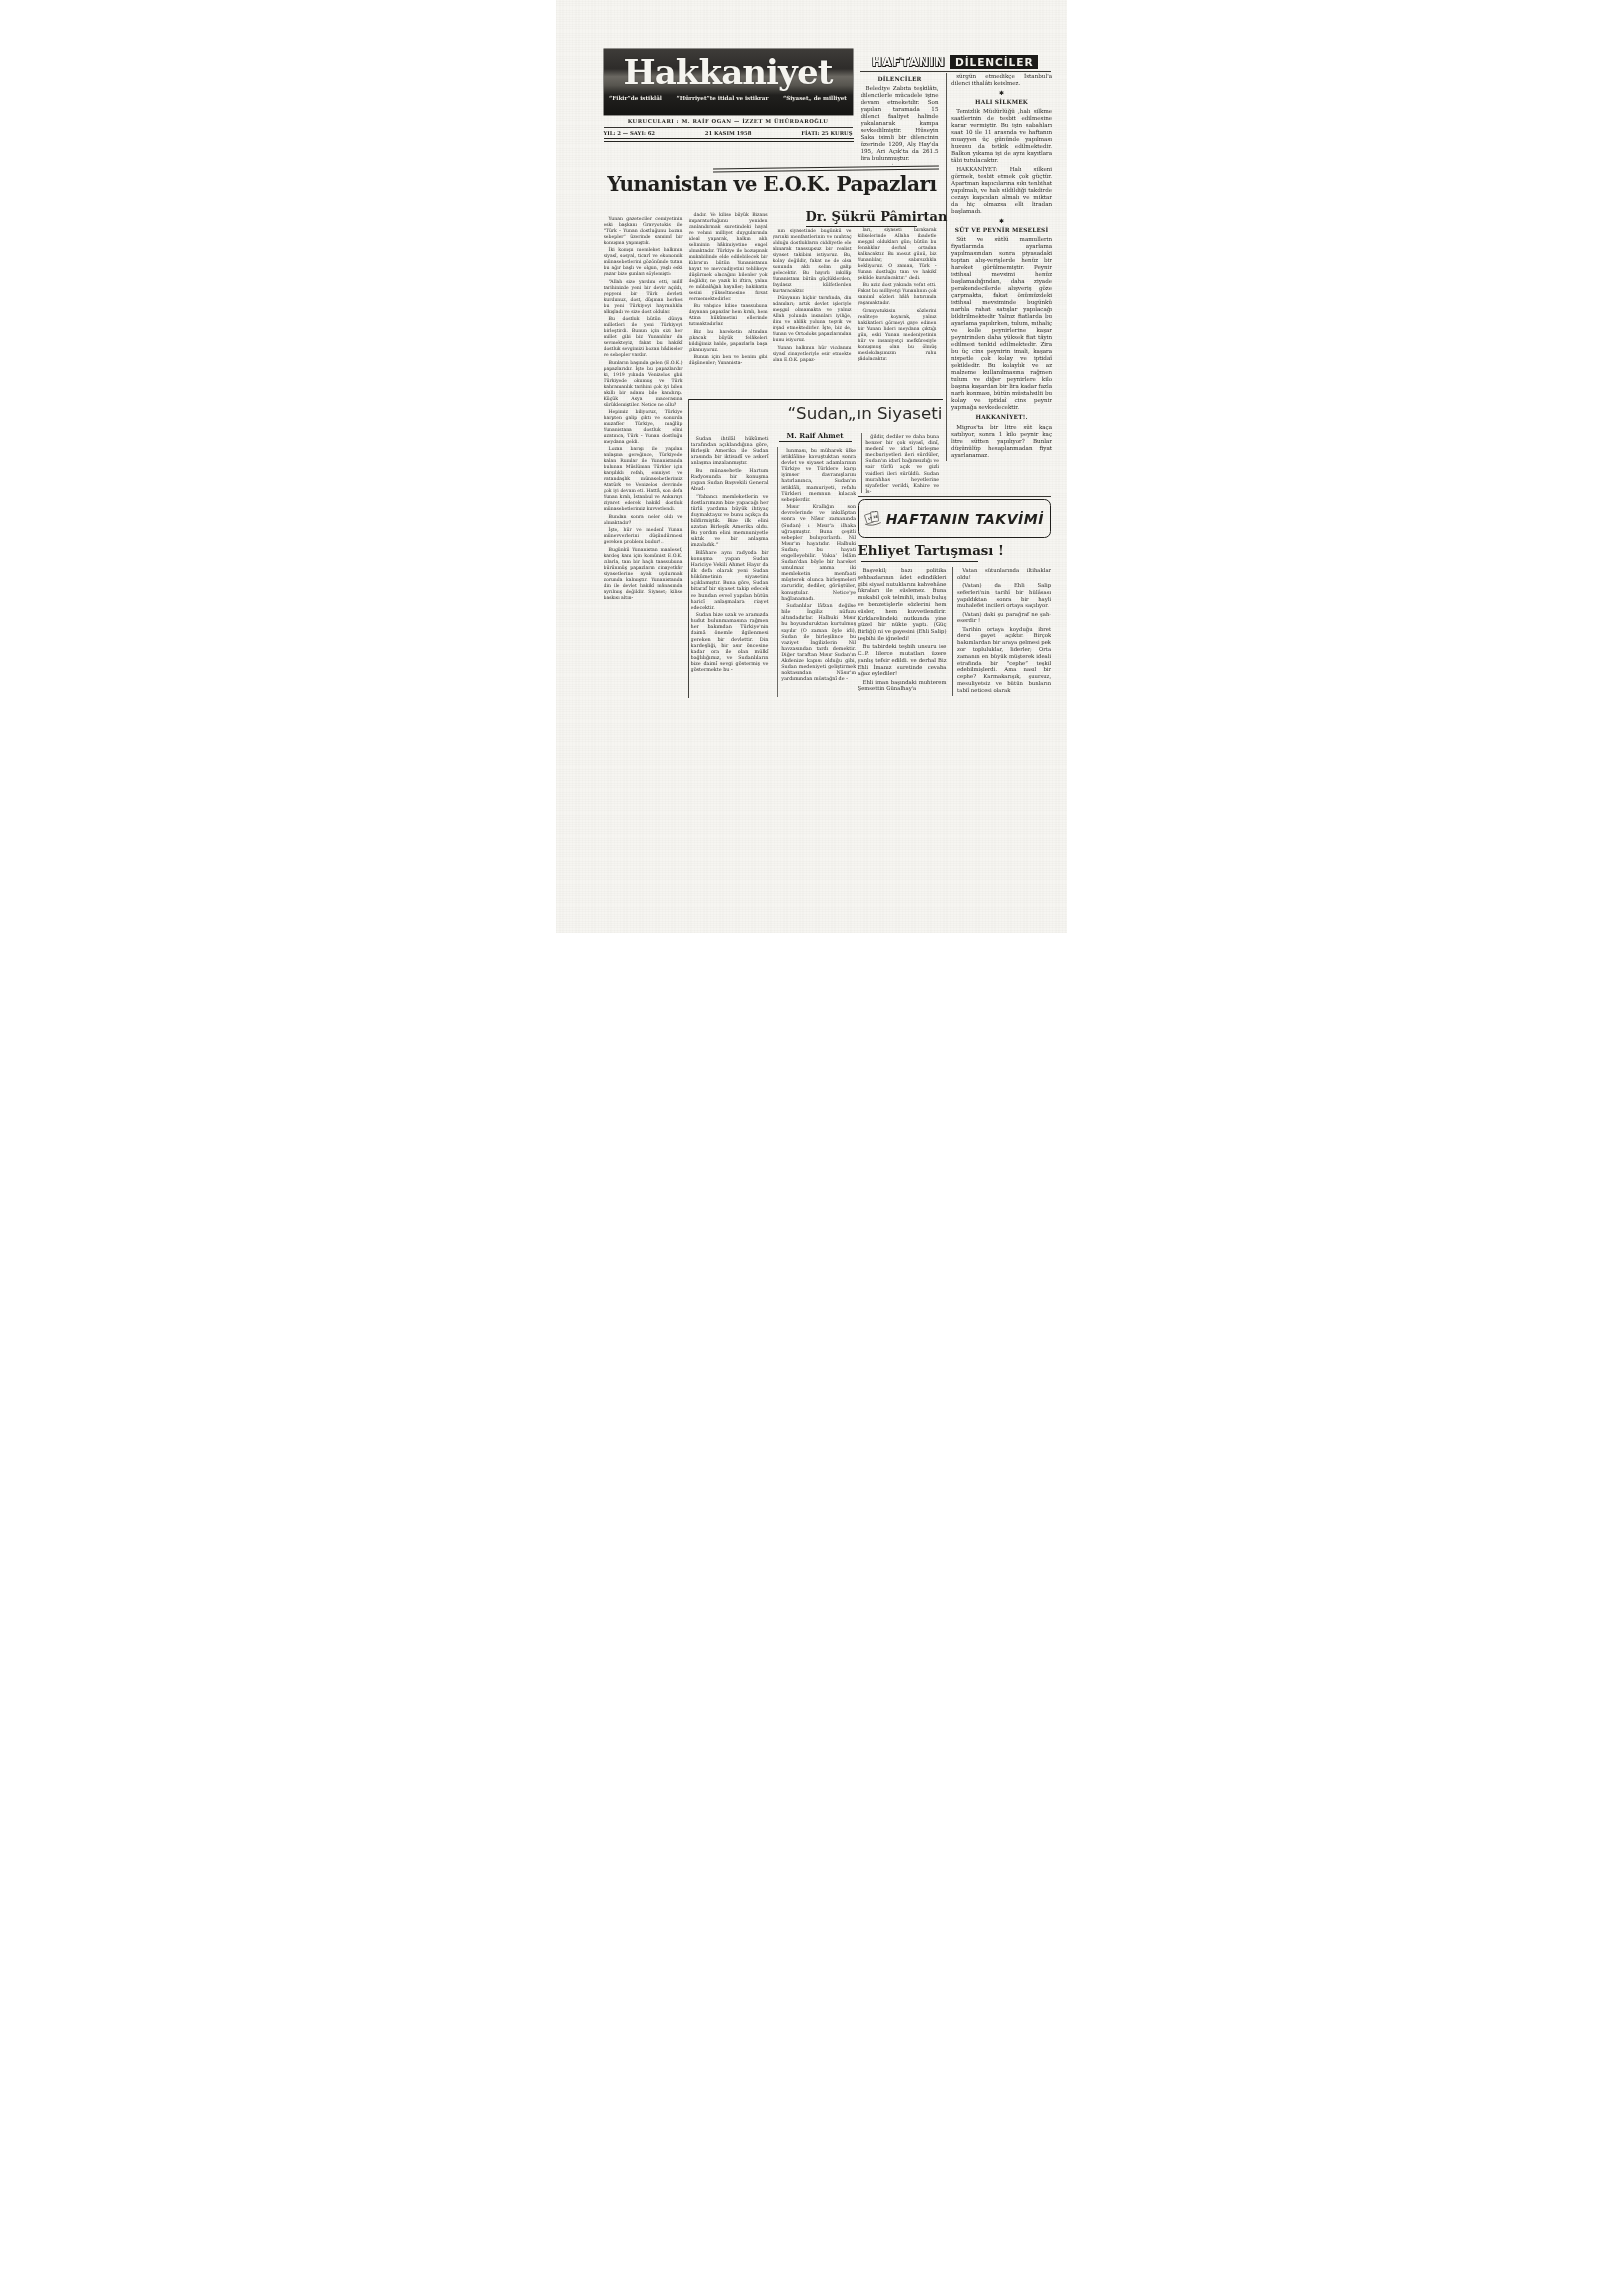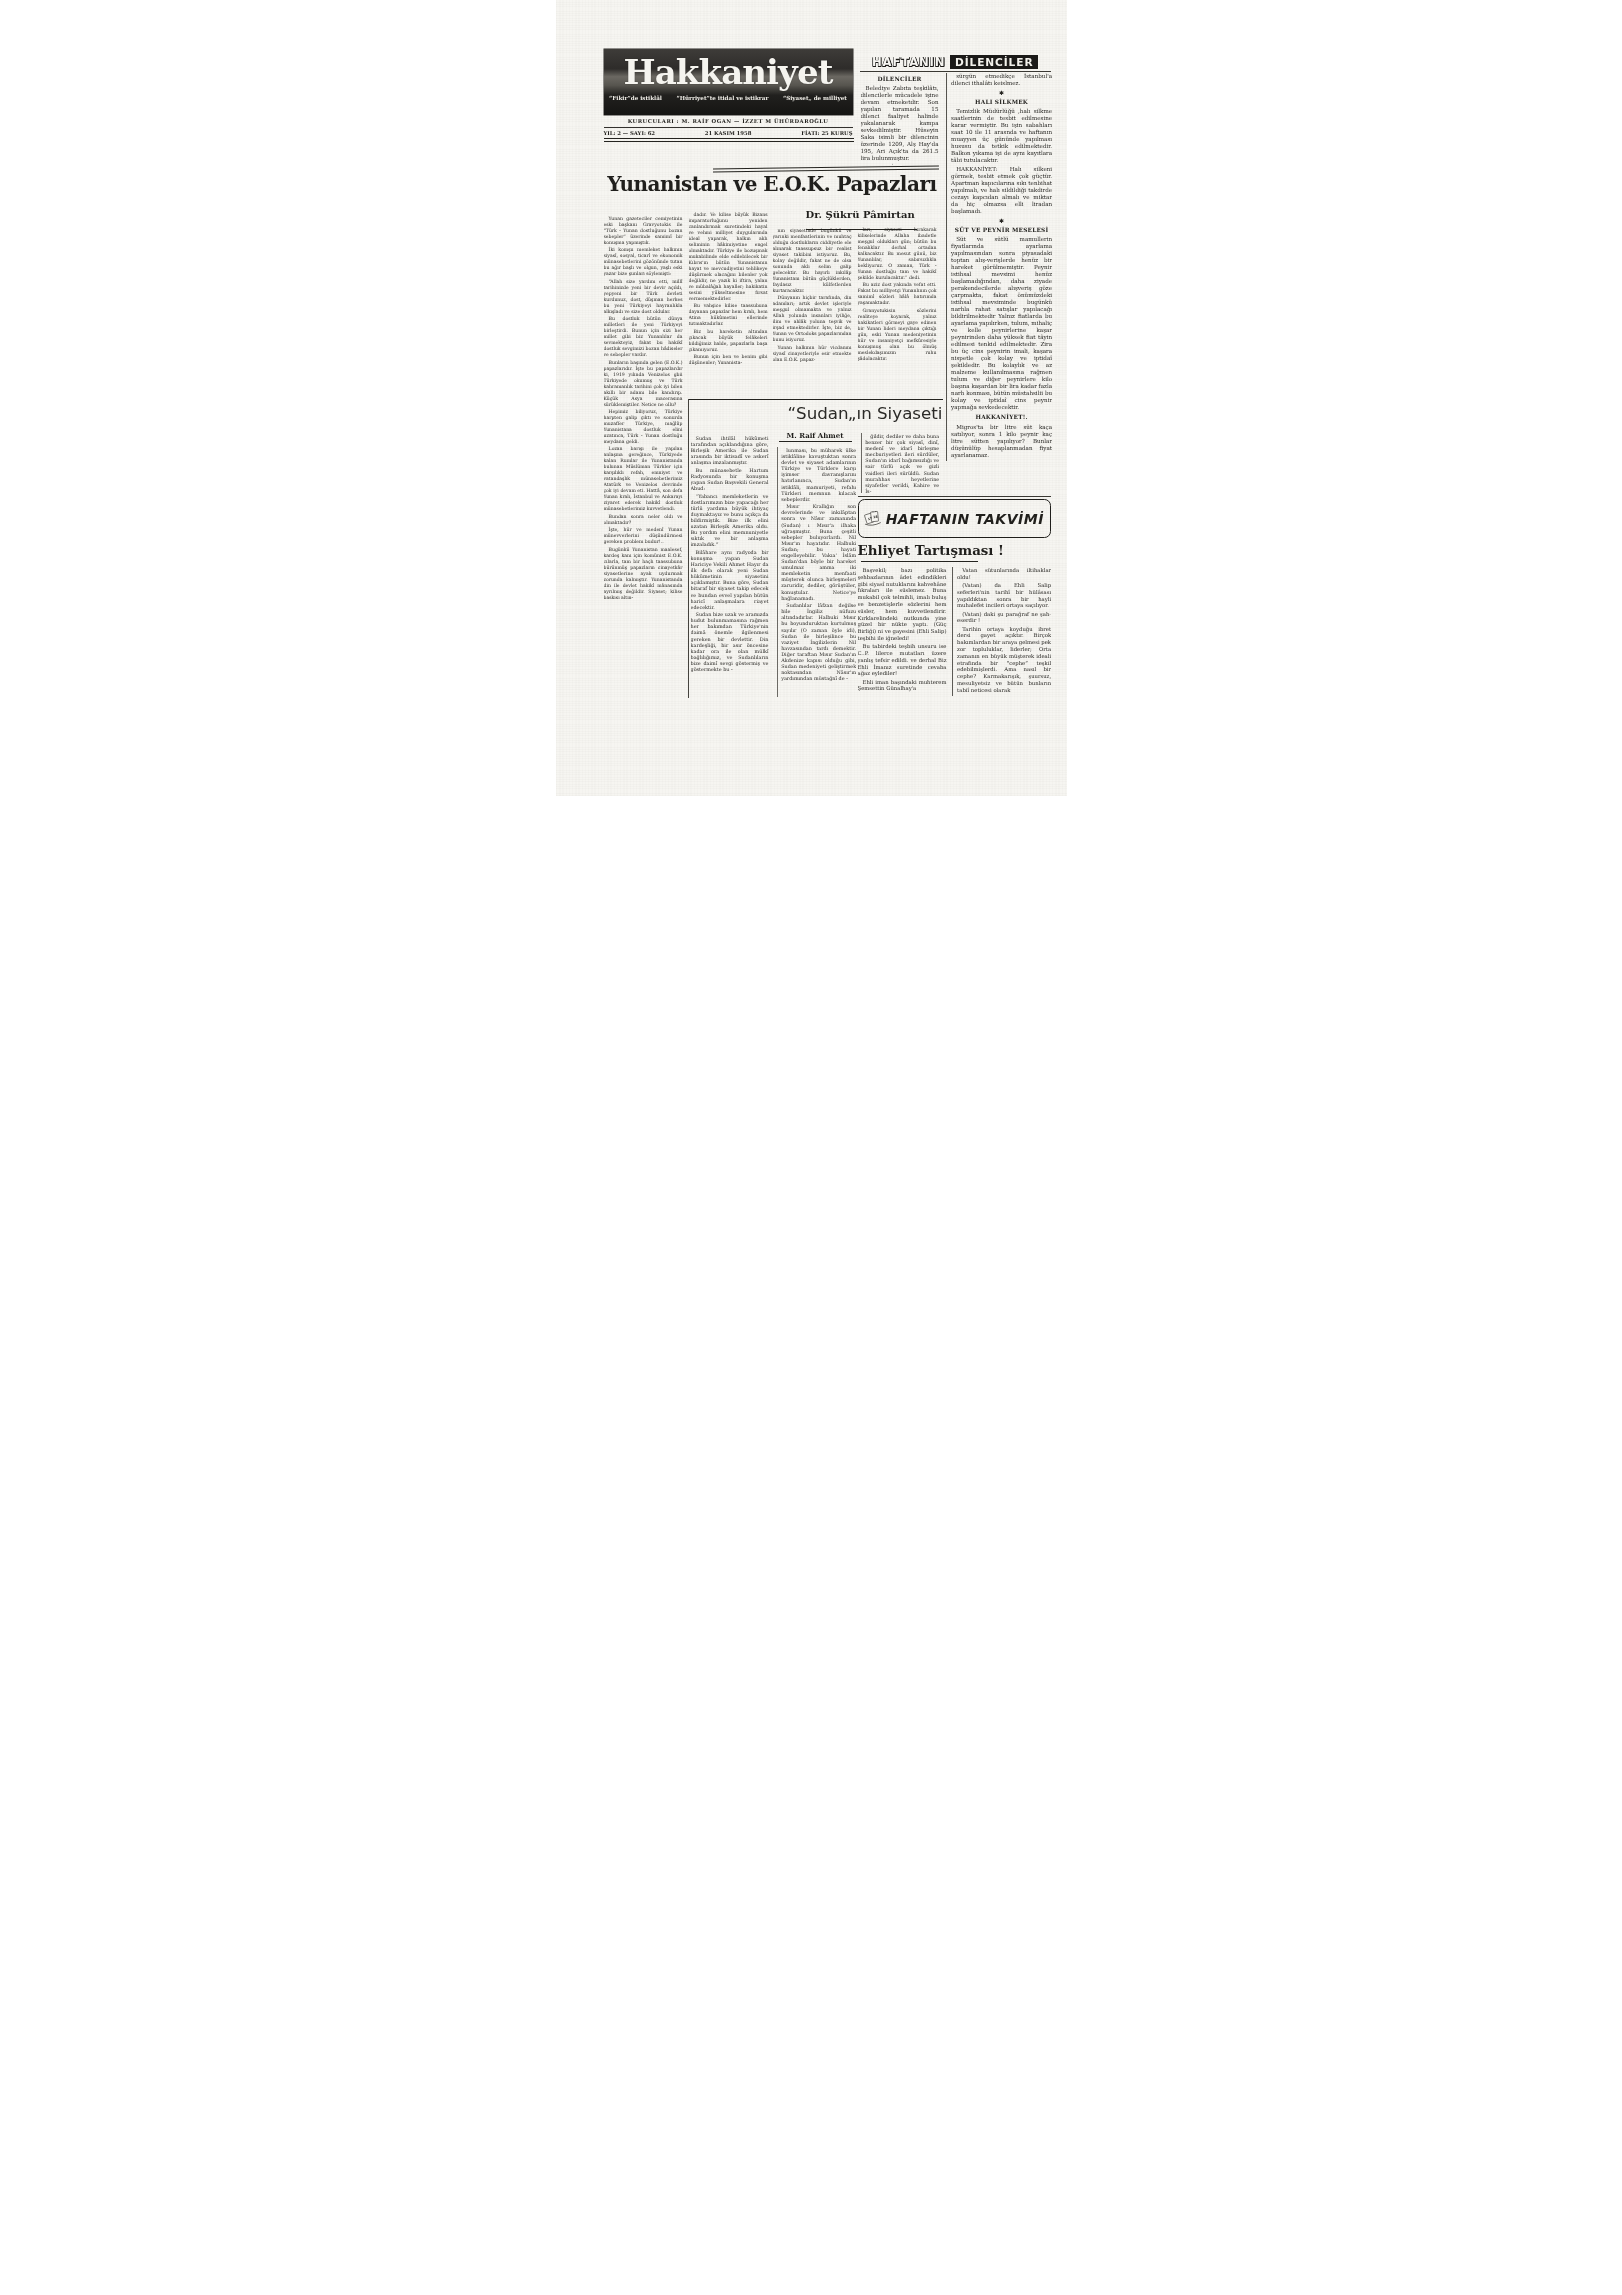--- a/index.html
+++ b/index.html
@@ -1,17 +1,17 @@
 <!DOCTYPE html>
 <html lang="tr" style="font-size:7.4px"><head>
 <meta charset="utf-8">
 <style>
   html,body { margin:0; padding:0; background:#ffffff; }
   .page {
-    position:relative; width:511px; height:796px; margin:0 auto;
+    position:relative; width:511px; height:933px; margin:0 auto;
     background:#f6f5f1;
     background-image: repeating-linear-gradient(0deg, rgba(60,55,45,0.02) 0 0.9px, transparent 0.9px 2.3px),
                       repeating-linear-gradient(90deg, rgba(60,55,45,0.015) 0 1.4px, transparent 1.4px 3.2px);
     font-family:"DejaVu Serif", serif; color:#201f1c; overflow:hidden;
   }
   .abs { position:absolute; }
   p { margin:0 0 1.4px 0; text-indent:5.1px; }
   .just { text-align:justify; overflow:hidden; }
 
   
@@ -51,22 +51,22 @@
   #rail-left { left:305px; top:73px; width:78px; height:92px; }
   #rail-right { left:390px; top:73px; width:101px; height:388px; border-left:0.5px solid #55534e; padding-left:4.6px; }
   .rail-h { text-align:center; font-weight:bold; font-size:5.8px; letter-spacing:0.2px; margin:3.2px 0 2.3px; text-indent:0; }
   .star { text-align:center; font-size:6px; margin:1.9px 0; text-indent:0; }
 
   
   #headline-rule { left:157px; top:167px; width:226px; height:1.9px;
     border-top:1.4px solid #24231f; border-bottom:0.5px solid #24231f; transform:rotate(-0.7deg); }
   #main-headline { left:48px; top:172px; width:335px; text-align:center;
     font-size:20.4px; font-weight:bold; letter-spacing:-0.5px; white-space:nowrap; transform:scaleX(0.98); }
-  #main-byline { left:250px; top:209px; width:111px; text-align:left; font-size:10px; font-weight:bold;
-    padding-bottom:9px; border-bottom:1.9px double #24231f; white-space:nowrap; }
+  #main-byline { left:250px; top:209px; width:111px; text-align:right; font-size:13px; font-weight:bold;
+    padding-bottom:2px; border-bottom:1.9px double #24231f; white-space:nowrap; }
   .main-col { font-size:4.6px; line-height:6px; width:79px; }
   #m-col1 { left:48px; top:216px; height:475px; }
   #m-col2 { left:133px; top:212px; height:185px; }
   #m-col3 { left:217px; top:228px; height:169px; }
   #m-col4 { left:302px; top:227px; height:170px; }
 
   
   #sudan-rule-top { left:132px; top:399px; width:255px; height:0.9px; background:#24231f; }
   #sudan-left-rule { left:132px; top:399px; width:0.5px; height:299px; background:#45433e; }
   #sudan-headline { left:132px; top:403px; width:255px; text-align:right;

